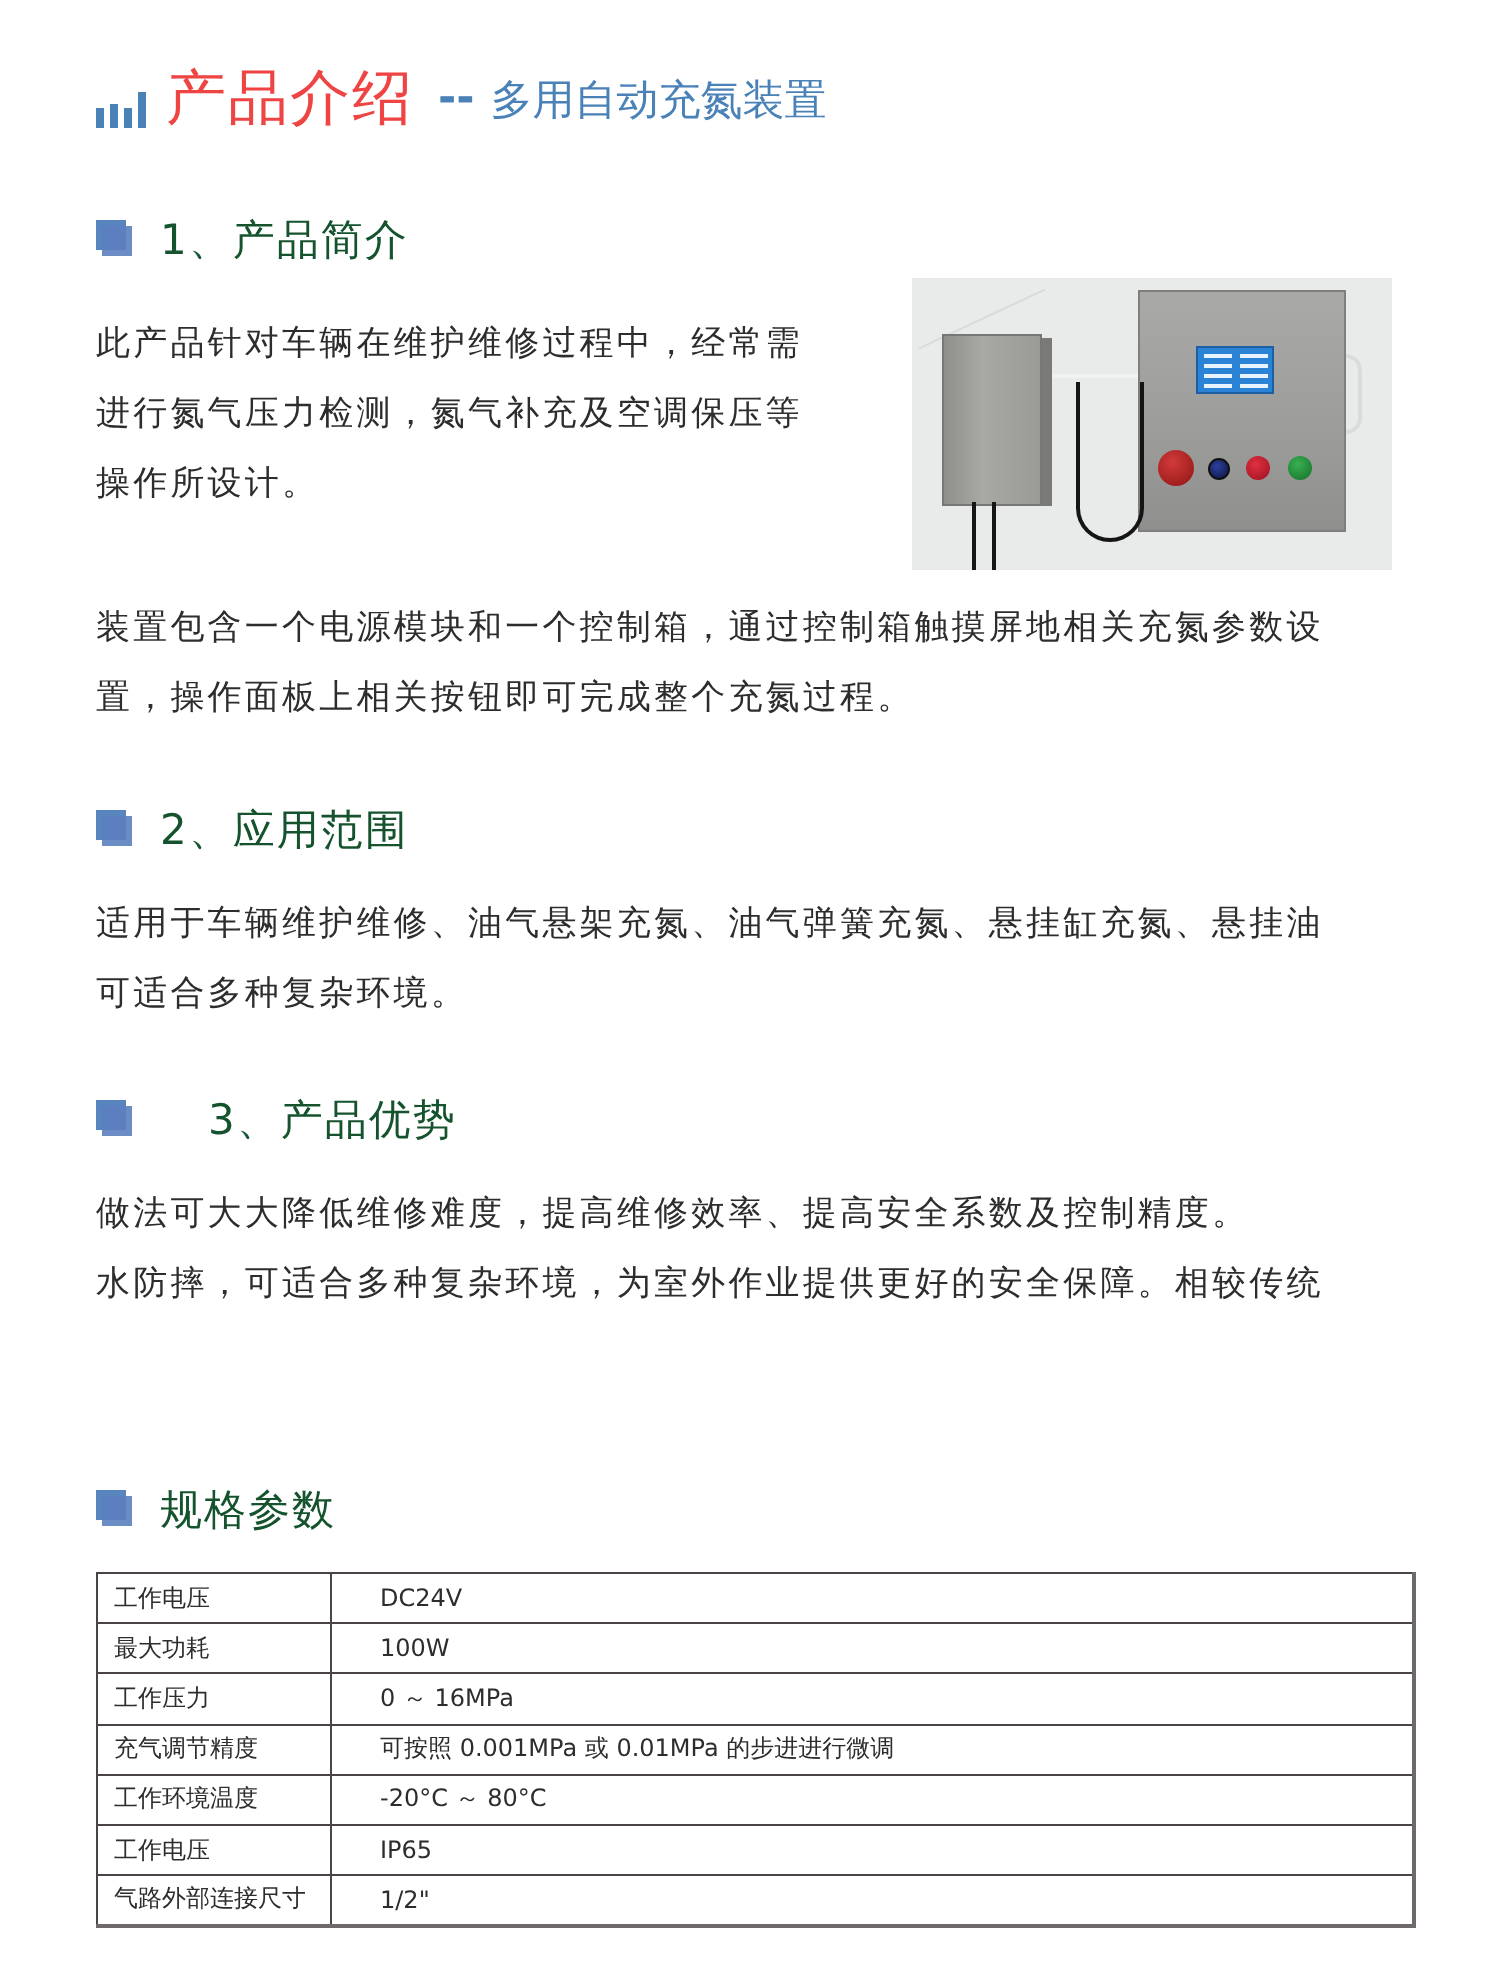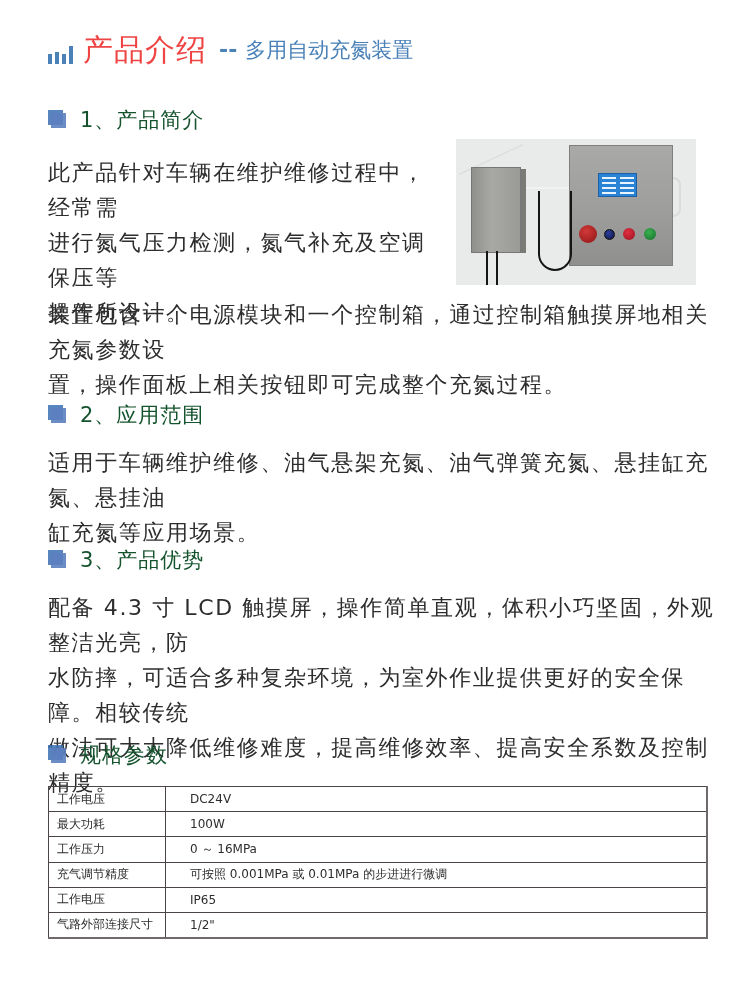--- a/index.html
+++ b/index.html
@@ -17,21 +17,21 @@
   .title-sep { font-size: 22px; color: #4a82b8; margin: 0 8px 0 12px; line-height: 40px; font-weight: bold; }
   .title-sub { font-size: 21px; color: #4a82b8; line-height: 40px; padding-top: 4px; }
 
   .section-head { position: absolute; left: 48px; display: flex; align-items: center; height: 30px; }
   .marker { position: relative; width: 20px; height: 20px; margin-right: 12px; }
   .marker i { position: absolute; display: block; width: 15px; height: 15px; background: #3c70b4; }
   .marker i.a { left: 0; top: 0; opacity: 0.85; }
   .marker i.b { left: 3px; top: 3px; background: #5c7fbf; opacity: 0.9; }
   .section-head .label { font-size: 21px; color: #14532d; letter-spacing: 1px; }
 
-  .para { position: absolute; left: 48px; font-size: 22px; line-height: 35px; color: #2d2d2d; letter-spacing: 1.6px; }
+  .para { position: absolute; left: 48px; font-size: 17px; line-height: 35px; color: #2d2d2d; letter-spacing: 1.6px; }
 
   .photo { position: absolute; left: 456px; top: 139px; width: 240px; height: 146px; background: #e9ebea; overflow: hidden; }
   .photo .floor-line { position: absolute; left: 0; top: 20px; width: 70px; height: 1px; background: #d8dbda; transform: rotate(-25deg); }
   .psu { position: absolute; left: 15px; top: 28px; width: 50px; height: 86px; background: linear-gradient(90deg, #8f8f8c, #a8a8a4 40%, #9a9a96); border: 1px solid #777; }
   .psu-side { position: absolute; left: 65px; top: 30px; width: 5px; height: 84px; background: #7a7a76; }
   .ctrl { position: absolute; left: 113px; top: 6px; width: 104px; height: 121px; background: linear-gradient(180deg, #a9aaa8, #9c9d9a 60%, #8f908d); border: 1px solid #7f807d; }
   .lcd { position: absolute; left: 28px; top: 27px; width: 39px; height: 24px; background: #2b83d6; border: 1px solid #1c5fa2; }
   .lcd b { position: absolute; height: 2px; background: #e8f4ff; }
   .btn { position: absolute; border-radius: 50%; }
   .btn.estop { left: 9px; top: 79px; width: 18px; height: 18px; background: radial-gradient(circle at 40% 35%, #d23a3a, #8e1414); }
@@ -111,35 +111,34 @@
 <div class="section-head" style="top:400px;">
   <div class="marker">
       <i class="a"></i>
       <i class="b"></i>
     </div>
   <span class="label">2、应用范围</span>
 </div>
 
 <div class="para" style="top:445px; width:670px;">
   <div>适用于车辆维护维修、油气悬架充氮、油气弹簧充氮、悬挂缸充氮、悬挂油</div>
-  <div>缸充氮等应用场景。</div>
+  <div>可适合多种复杂环境。</div>
 </div>
 
-<div class="section-head" style="top:545px;">
+<div class="section-head" style="top:545px;gap:24px;">
   <div class="marker">
       <i class="a"></i>
       <i class="b"></i>
     </div>
   <span class="label">3、产品优势</span>
 </div>
 
 <div class="para" style="top:590px; width:670px;">
-  <div>配备 4.3 寸 LCD 触摸屏，操作简单直观，体积小巧坚固，外观整洁光亮，防</div>
+  <div>做法可大大降低维修难度，提高维修效率、提高安全系数及控制精度。</div>
   <div>水防摔，可适合多种复杂环境，为室外作业提供更好的安全保障。相较传统</div>
-  <div>做法可大大降低维修难度，提高维修效率、提高安全系数及控制精度。</div>
 </div>
 
 <div class="section-head" style="top:740px;">
   <div class="marker">
       <i class="a"></i>
       <i class="b"></i>
     </div>
   <span class="label">规格参数</span>
 </div>
 
@@ -155,20 +154,24 @@
     </tr>
     <tr>
       <td class="k">工作压力</td>
       <td class="v">0 ～ 16MPa</td>
     </tr>
     <tr>
       <td class="k">充气调节精度</td>
       <td class="v">可按照 0.001MPa 或 0.01MPa 的步进进行微调</td>
     </tr>
     <tr>
+      <td class="k">工作环境温度</td>
+      <td class="v">-20°C ～ 80°C</td>
+    </tr>
+    <tr>
       <td class="k">工作电压</td>
       <td class="v">IP65</td>
     </tr>
     <tr>
       <td class="k">气路外部连接尺寸</td>
       <td class="v">1/2"</td>
     </tr>
   </tbody>
 </table>
 

